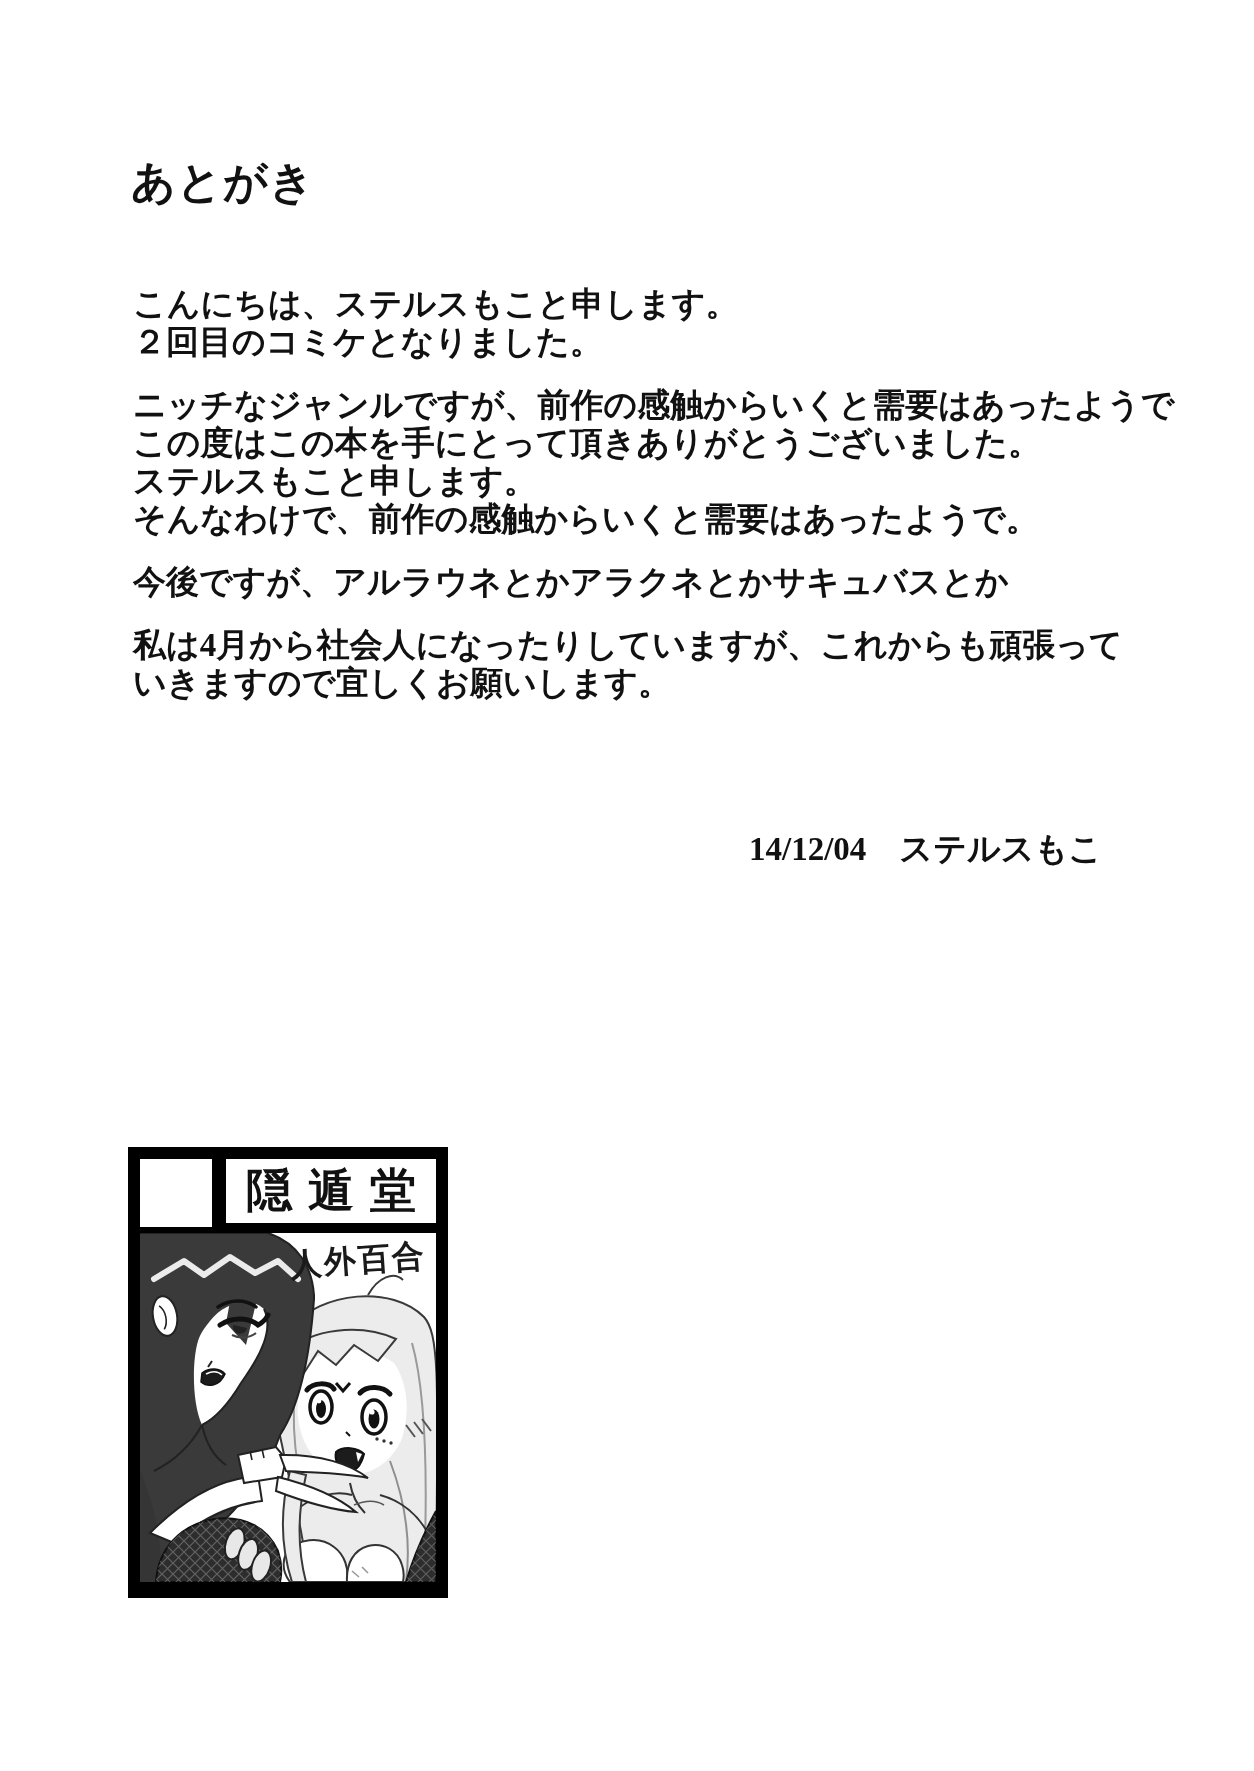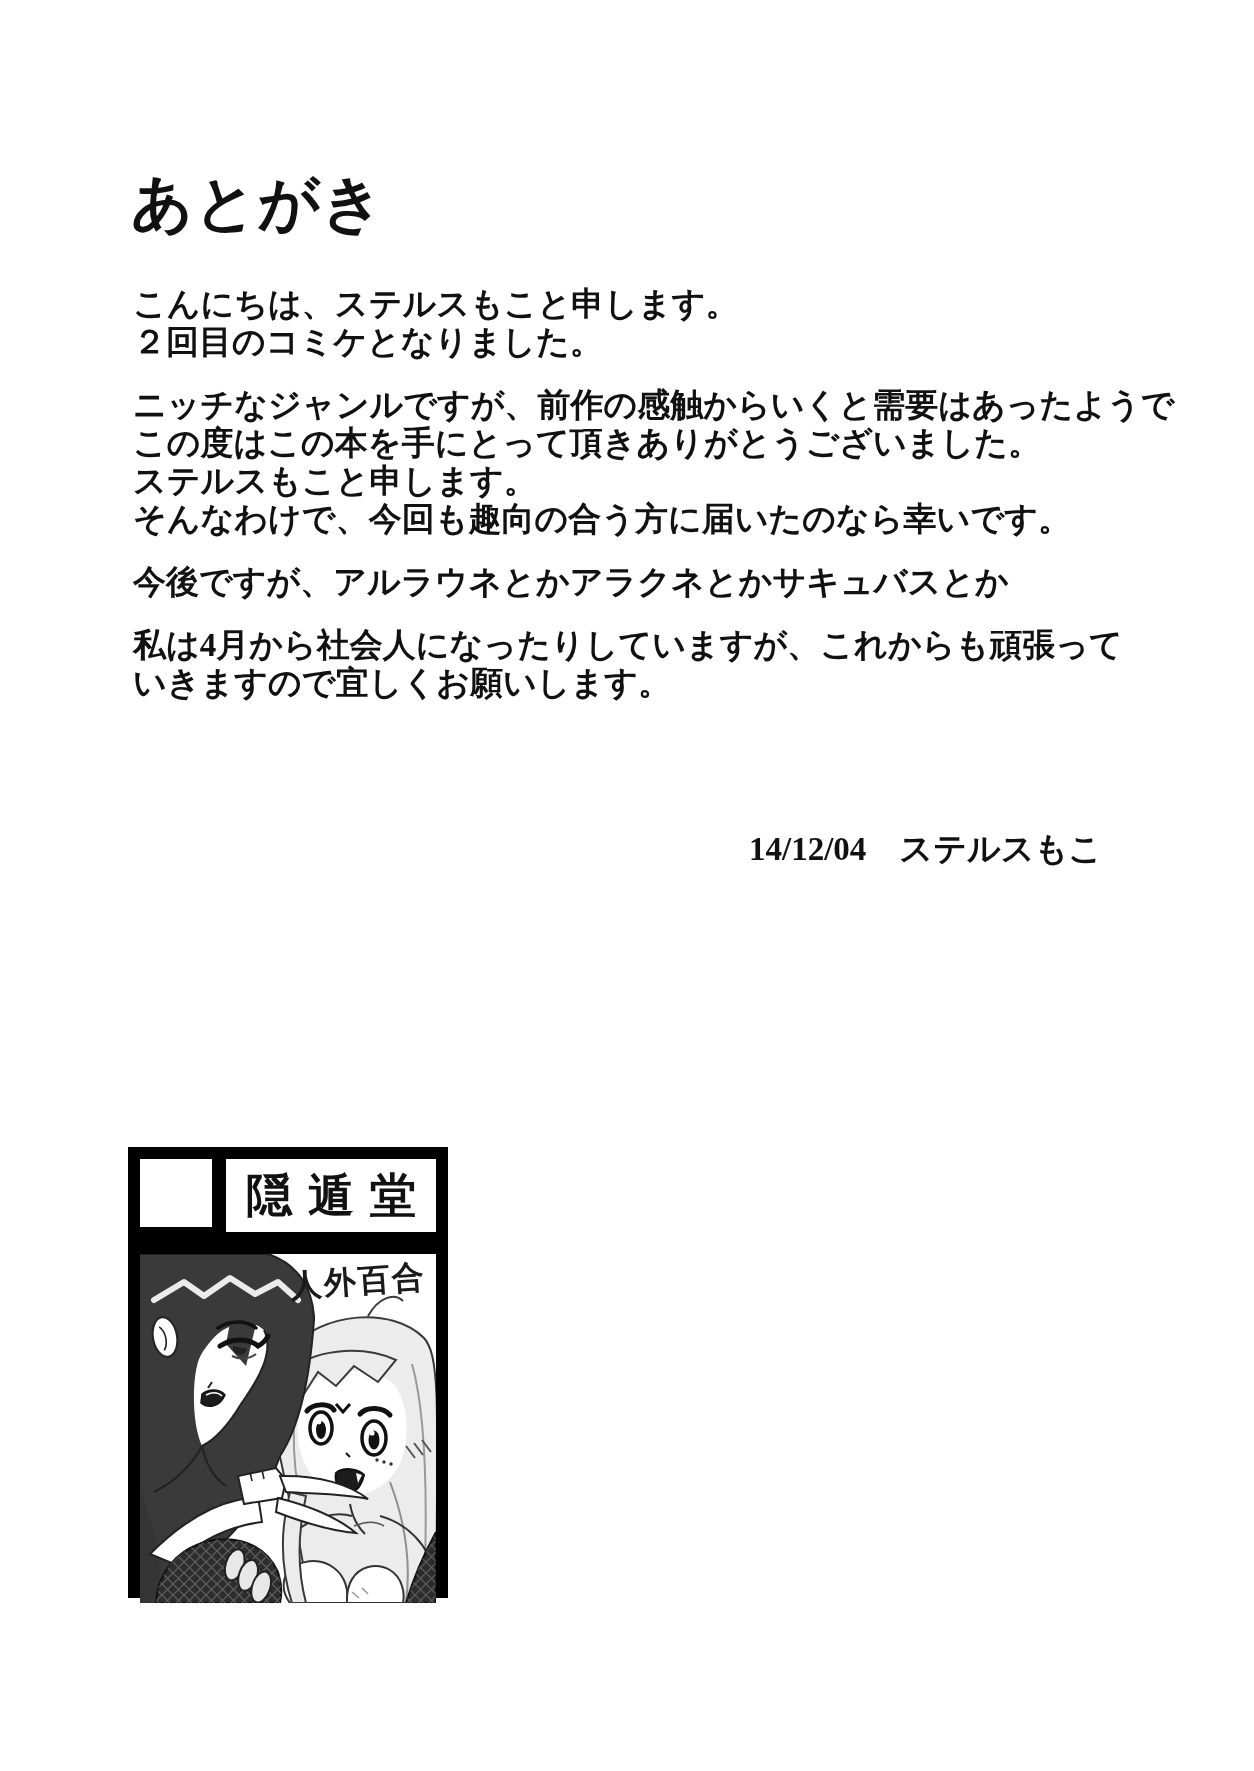--- a/index.html
+++ b/index.html
@@ -13,21 +13,21 @@
     height: 1771px;
     background: #ffffff;
     color: #111111;
     font-family: "Liberation Serif", "DejaVu Serif", serif;
     overflow: hidden;
   }
   .title {
     position: absolute;
     left: 131px;
     top: 132px;
-    font-size: 61px;
+    font-size: 44px;
     font-weight: 700;
     letter-spacing: 1px;
     line-height: 1;
   }
   .body-text {
     position: absolute;
     left: 133px;
     top: 285px;
     width: 1050px;
     font-size: 33px;
@@ -54,22 +54,22 @@
     top: 1147px;
     width: 320px;
     height: 451px;
     background: #000000;
     padding: 12px;
     box-sizing: border-box;
   }
   .logo-header {
     display: flex;
     gap: 14px;
-    height: 73px;
-    margin-bottom: 22px;
+    height: 64px;
+    margin-bottom: 10px;
   }
   .logo-square {
     width: 72px;
     height: 68px;
     background: #ffffff;
   }
   .logo-name-cell {
     flex: 1;
     background: #ffffff;
     display: flex;
@@ -117,21 +117,21 @@
 
   <div class="body-text">
     <div class="para">
       <div class="line">こんにちは、ステルスもこと申します。</div>
       <div class="line">２回目のコミケとなりました。</div>
     </div>
     <div class="para">
       <div class="line">ニッチなジャンルですが、前作の感触からいくと需要はあったようで</div>
       <div class="line">この度はこの本を手にとって頂きありがとうございました。</div>
       <div class="line">ステルスもこと申します。</div>
-      <div class="line">そんなわけで、今回も趣向の合う方に届いたのなら幸いです。</div>
+      <div class="line">そんなわけで、前作の感触からいくと需要はあったようで。</div>
     </div>
     <div class="para">
       <div class="line">今後ですが、アルラウネとかアラクネとかサキュバスとか</div>
     </div>
     <div class="para">
       <div class="line">私は4月から社会人になったりしていますが、これからも頑張って</div>
       <div class="line">いきますので宜しくお願いします。</div>
     </div>
   </div>
 

